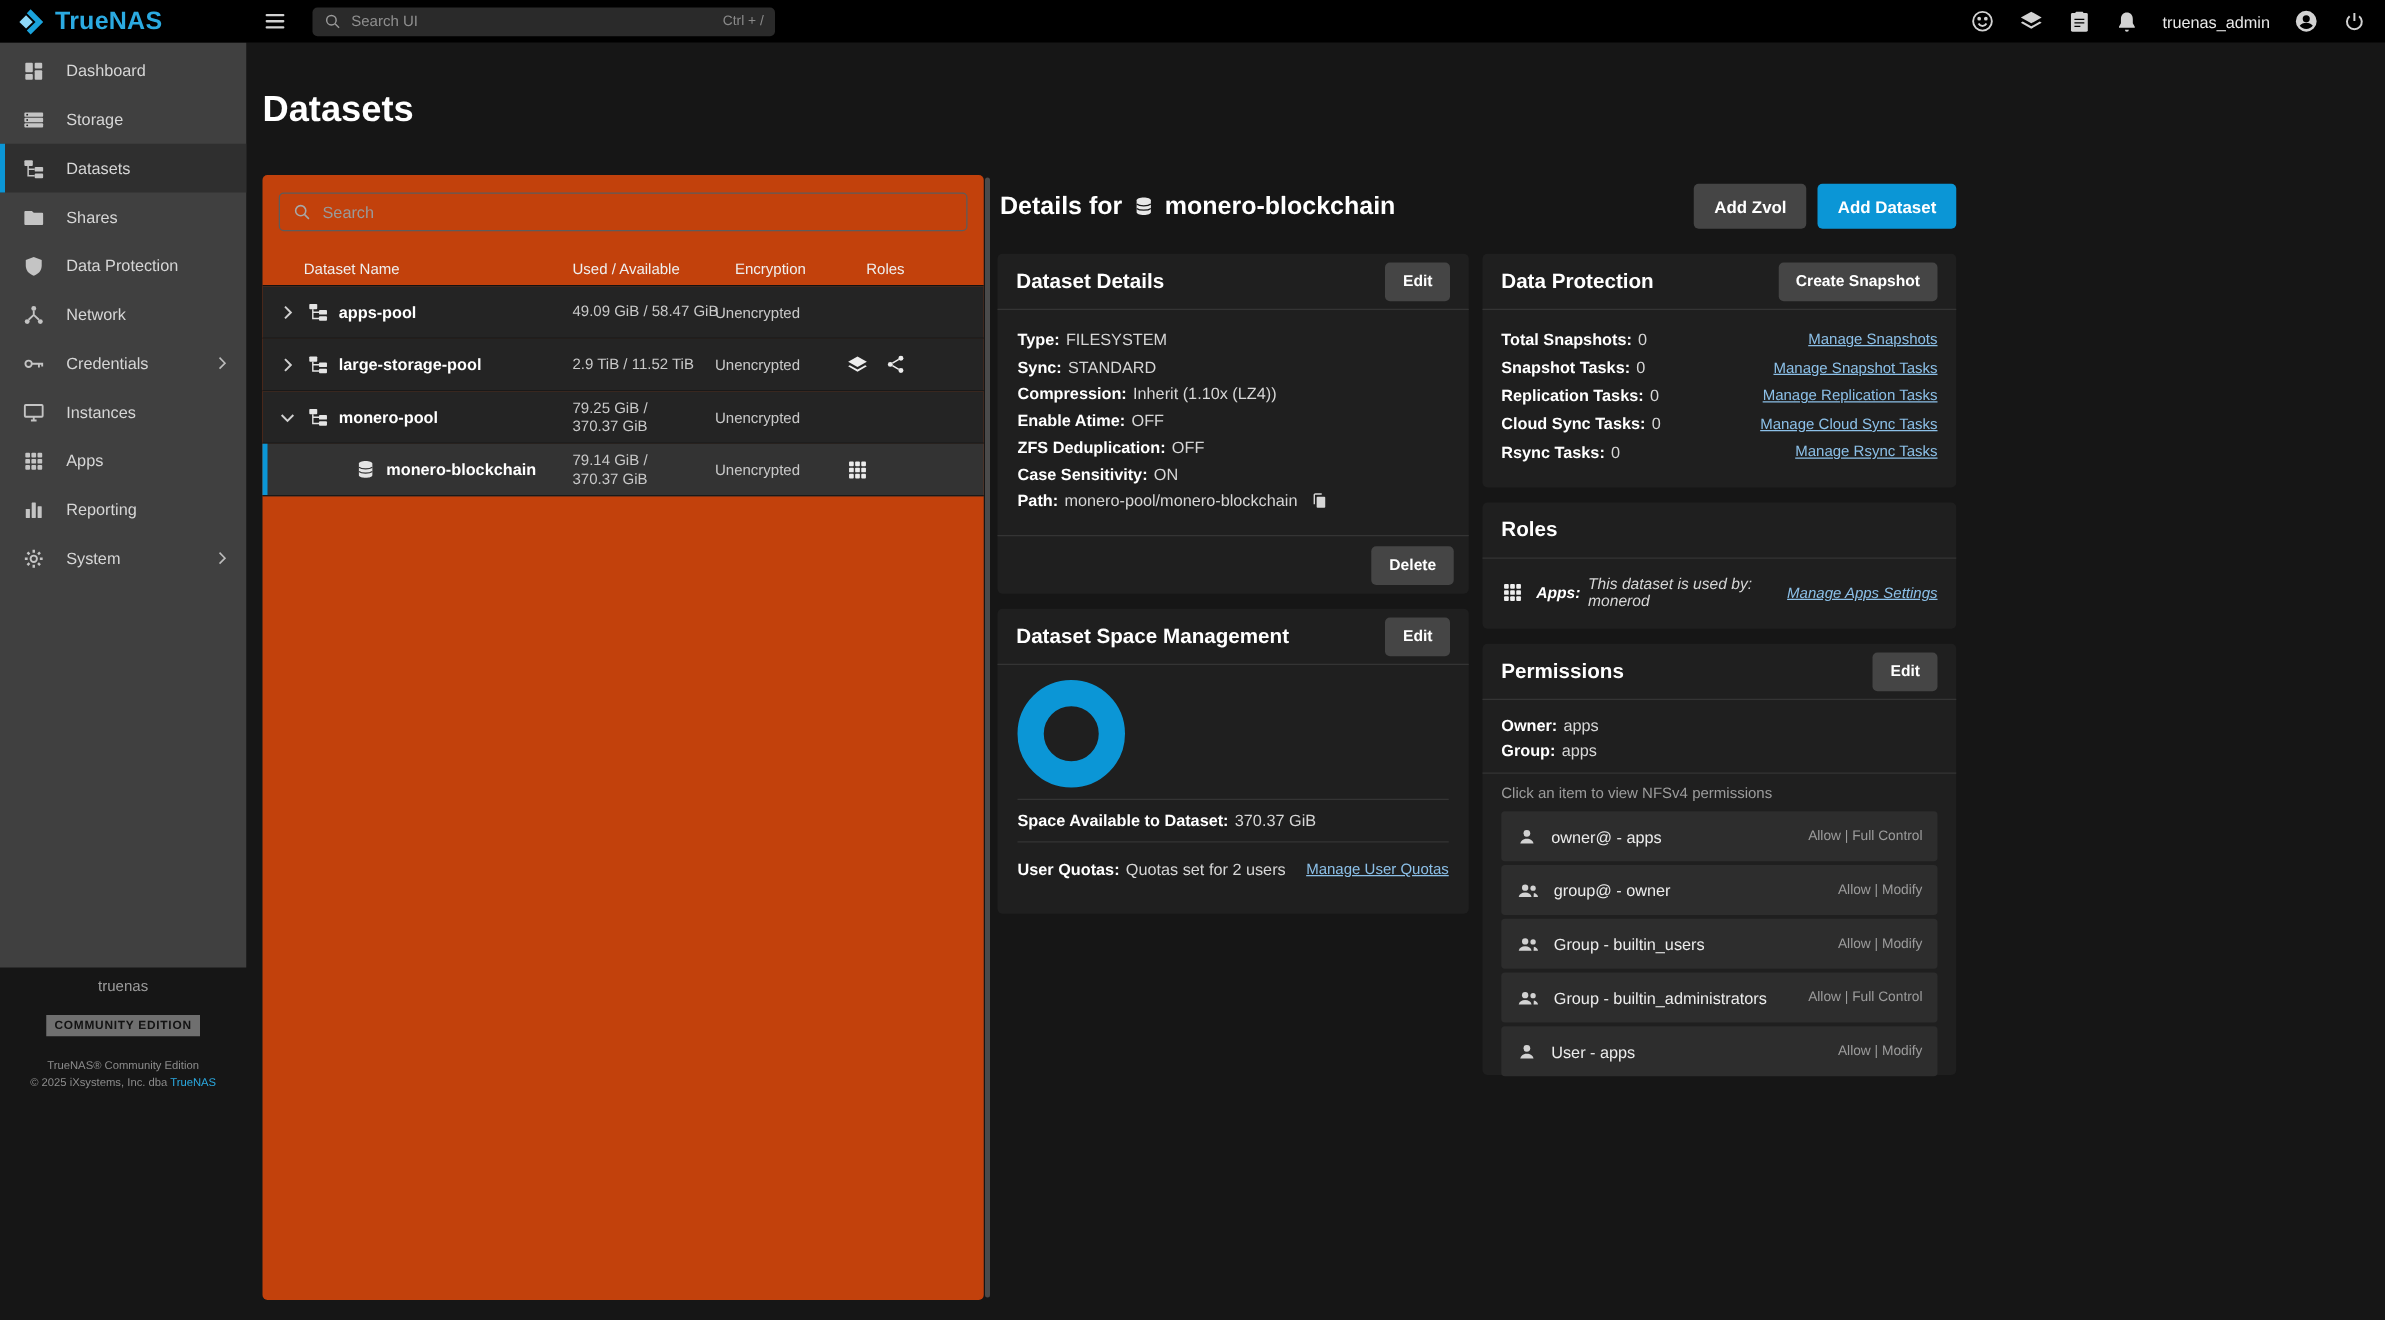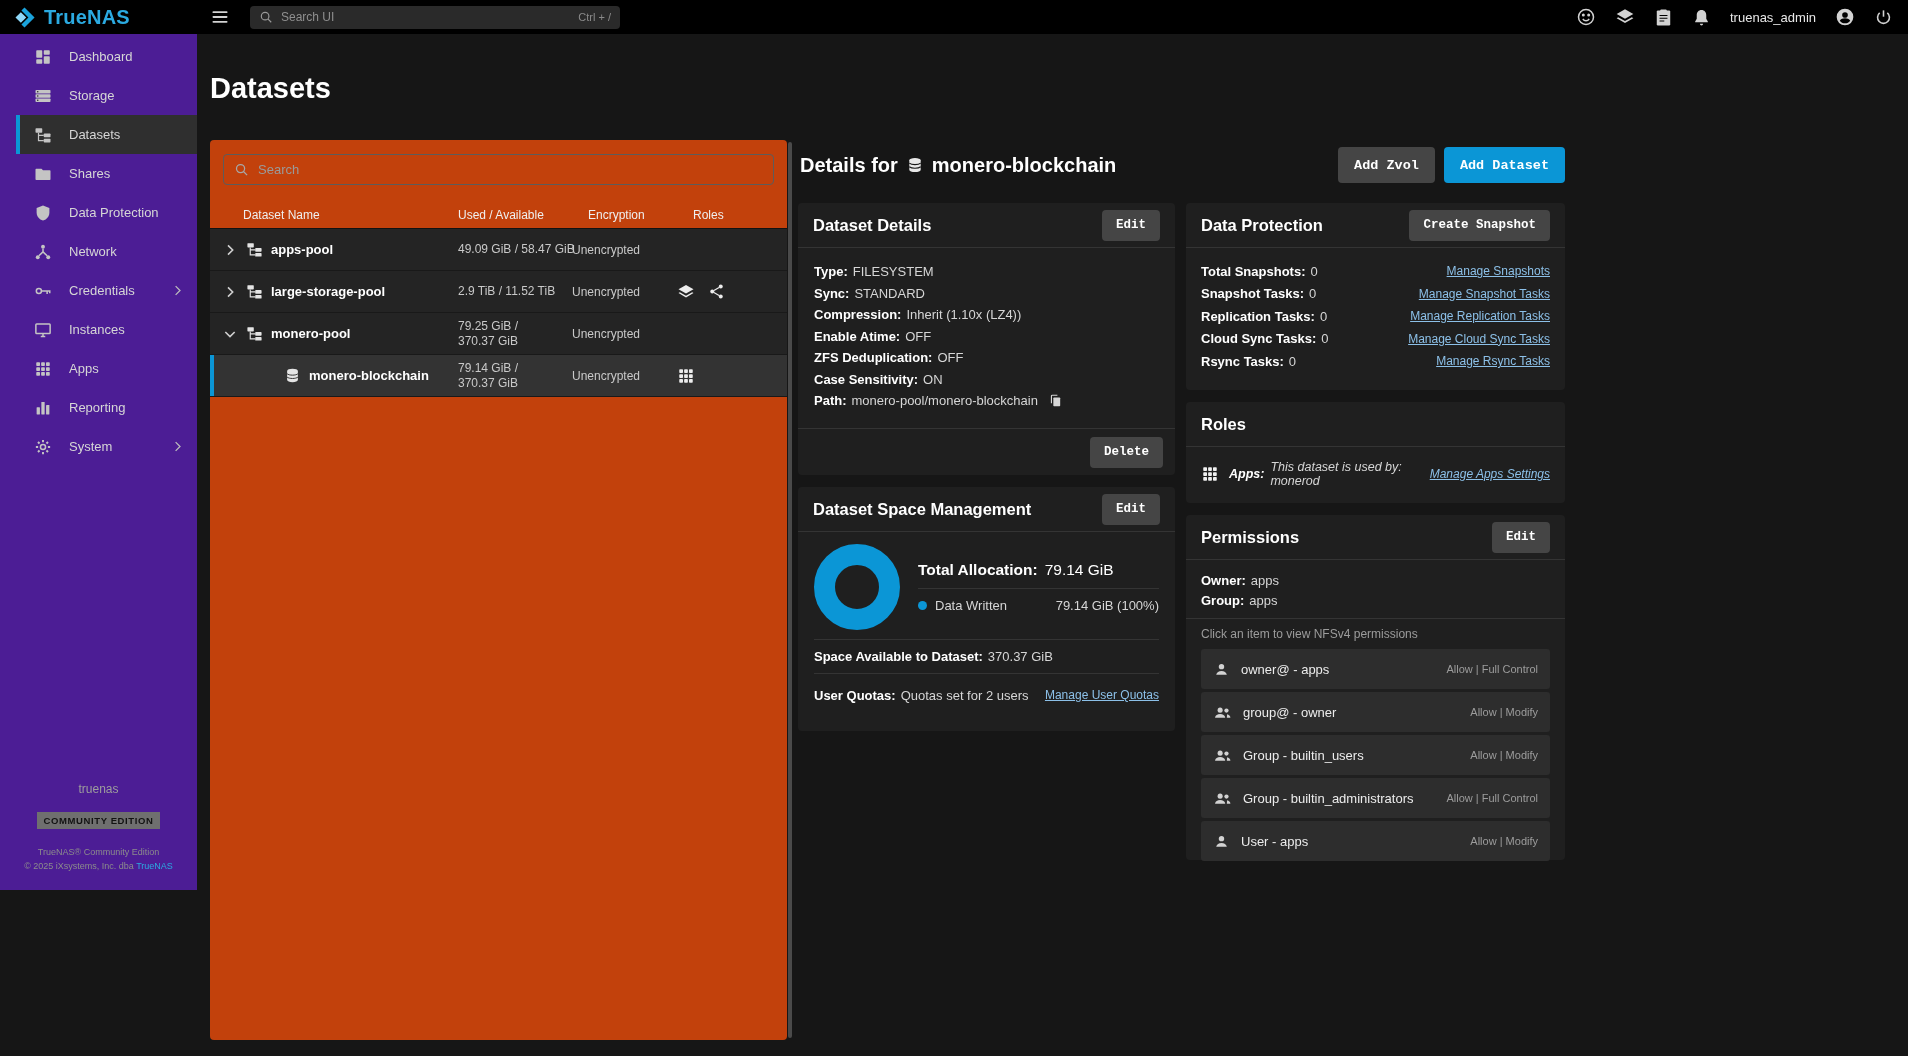--- a/index.html
+++ b/index.html
@@ -1,35 +1,35 @@
 <!DOCTYPE html>
 <html><head>
 <meta charset="utf-8">
 <style>
   *{margin:0;padding:0;box-sizing:border-box;font-family:"Liberation Sans",sans-serif;}
   html,body{width:1908px;height:1056px;}
   body{position:relative;background:#161616;overflow:hidden;color:#e0e0e0;}
   svg{display:block;}
-  button{cursor:pointer;font-family:Liberation Mono, monospace;}
+  button{cursor:pointer;}
 
   
   .topbar{position:absolute;top:0;left:0;width:1908px;height:34px;background:#000;display:flex;align-items:center;z-index:30;}
   .brand{flex:0 0 197px;display:flex;align-items:center;gap:8px;padding-left:13px;}
   .brand-name{font-size:20px;font-weight:bold;color:#2baae1;letter-spacing:.2px;}
   .icon-btn{background:none;border:none;color:#d2d2d2;display:flex;align-items:center;justify-content:center;}
   .hamburger{margin-left:13px;}
   .search-ui{margin-left:20px;width:370px;height:23px;background:#2a2a2a;border-radius:4px;display:flex;align-items:center;gap:8px;padding:0 9px;}
   .search-ui input{flex:1;background:transparent;border:none;outline:none;color:#cfcfcf;font-size:12px;}
   .search-ui input::placeholder{color:#8f8f8f;}
   .kbd-hint{font-size:11px;color:#8a8a8a;white-space:nowrap;}
   .topbar-right{margin-left:auto;display:flex;align-items:center;gap:19px;padding-right:15px;}
   .username{font-size:13px;color:#e8e8e8;}
 
   
-  .sidebar{position:absolute;top:34px;left:0;width:197px;height:856px;background:#4c1d95;padding-left:16px;}
+  .sidebar{position:absolute;top:34px;left:0;width:197px;height:740px;background:#404040;}
   .nav{padding-top:3px;}
   .nav-item{height:39px;display:flex;align-items:center;gap:17px;padding:0 12px 0 18px;font-size:13px;color:#d6d6d6;cursor:pointer;position:relative;}
   .nav-ic{color:#c4c4c4;flex:0 0 18px;}
   .nav-item.active{background:#2f2f2f;}
   .nav-item.active::before{content:"";position:absolute;left:0;top:0;bottom:0;width:4px;background:#0b96d6;}
   .nav-chevron{margin-left:auto;color:#bdbdbd;}
   .side-footer{position:absolute;top:748px;left:0;width:197px;text-align:center;}
   .hostname{font-size:12px;color:#9d9d9d;margin-bottom:14px;}
   .edition-badge{display:inline-block;background:#6f6f6f;color:#121212;font-size:9.5px;font-weight:bold;letter-spacing:.6px;padding:3px 7px;margin-bottom:16px;}
   .footnote{font-size:9px;color:#8c8c8c;line-height:14px;}
@@ -544,32 +544,20 @@
 </div>
 
 <div class="card" id="card-space">
   <div class="card-head">
     <span class="card-title">Dataset Space Management</span>
     <button class="btn-sm">Edit</button>
   </div>
   <div class="space-body">
     <div class="space-top">
       <div class="donut"></div>
-      <div class="space-right">
-        <div class="alloc">
-          <span class="flabel">Total Allocation:</span>
-          <span>79.14 GiB</span>
-        </div>
-        <div class="hr"></div>
-        <div class="legend">
-          <span class="dot"></span>
-          <span>Data Written</span>
-          <span class="val">79.14 GiB (100%)</span>
-        </div>
-      </div>
     </div>
     <div class="hr"></div>
     <div class="sline">
       <span class="flabel">Space Available to Dataset:</span>
       <span>370.37 GiB</span>
     </div>
     <div class="hr"></div>
     <div class="quota-row">
       <span class="flabel">User Quotas:</span>
       <span>Quotas set for 2 users</span>

